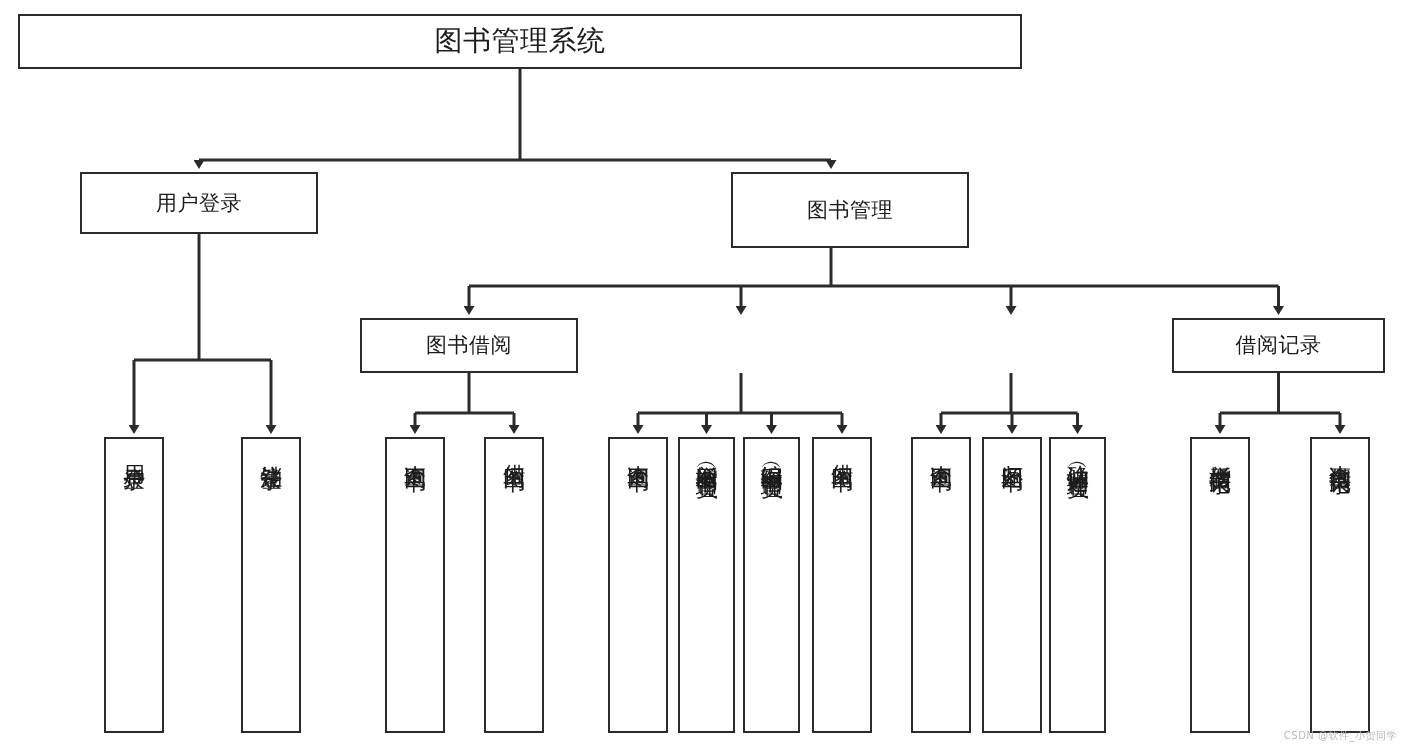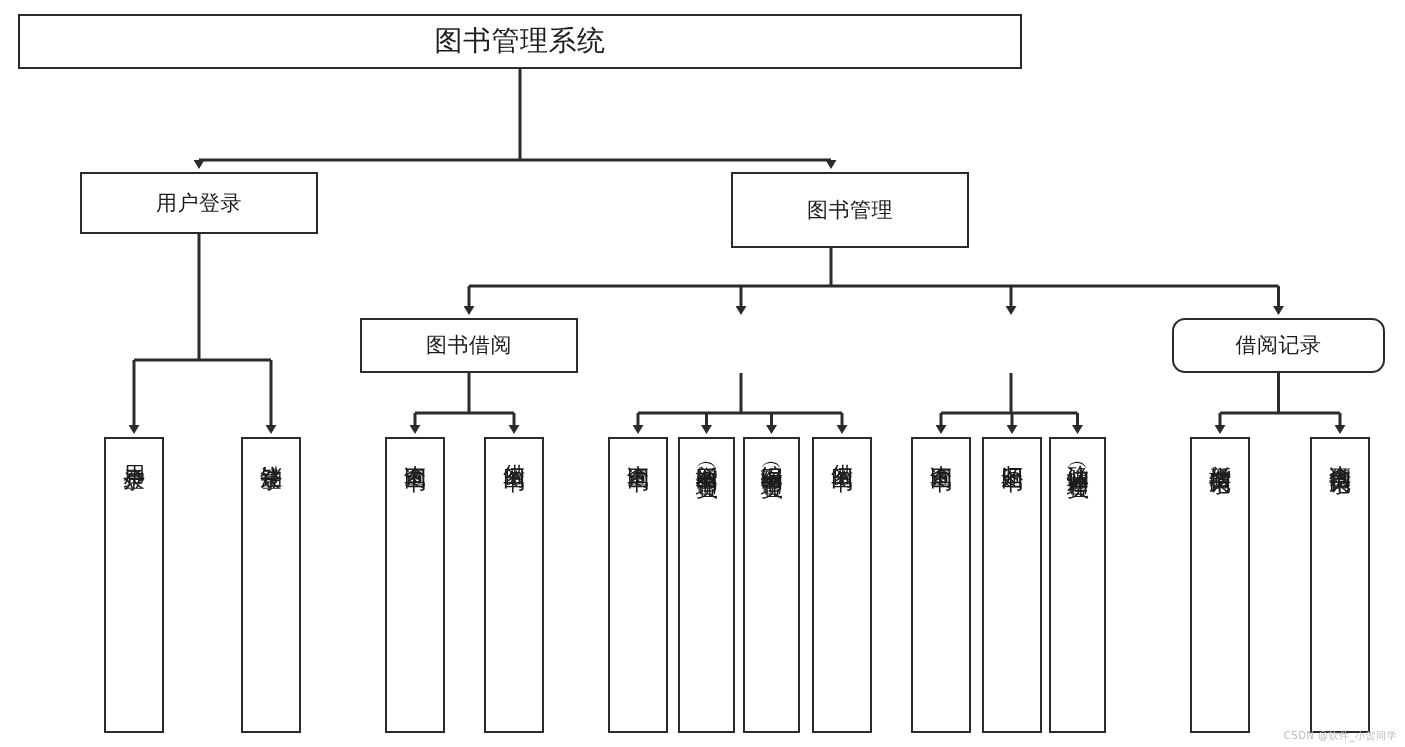--- a/index.html
+++ b/index.html
@@ -126,21 +126,21 @@
   <div class="node horiz" style="left: 80px; top: 172px; width: 238px; height: 62px;">
     <span class="label">用户登录</span>
   </div>
   <div class="node horiz" style="left: 712px; top: 172px; width: 238px; height: 76px; margin-left: 19px;">
     <span class="label">图书管理</span>
   </div>
 
   <div class="node horiz" style="left: 360px; top: 318px; width: 218px; height: 55px;">
     <span class="label">图书借阅</span>
   </div>
-  <div class="node horiz" style="left: 1172px; top: 318px; width: 213px; height: 55px; border-radius: 13px;">
+  <div class="node horiz" style="left: 1172px; top: 318px; width: 213px; height: 55px;">
     <span class="label">借阅记录</span>
   </div>
 
   <div class="node vert" style="left: 104px; top: 437px; width: 60px; height: 296px;">
     <span class="label">用户登录</span>
   </div>
   <div class="node vert" style="left: 241px; top: 437px; width: 60px; height: 296px;">
     <span class="label">注销登录</span>
   </div>
   <div class="node vert" style="left: 385px; top: 437px; width: 60px; height: 296px;">

